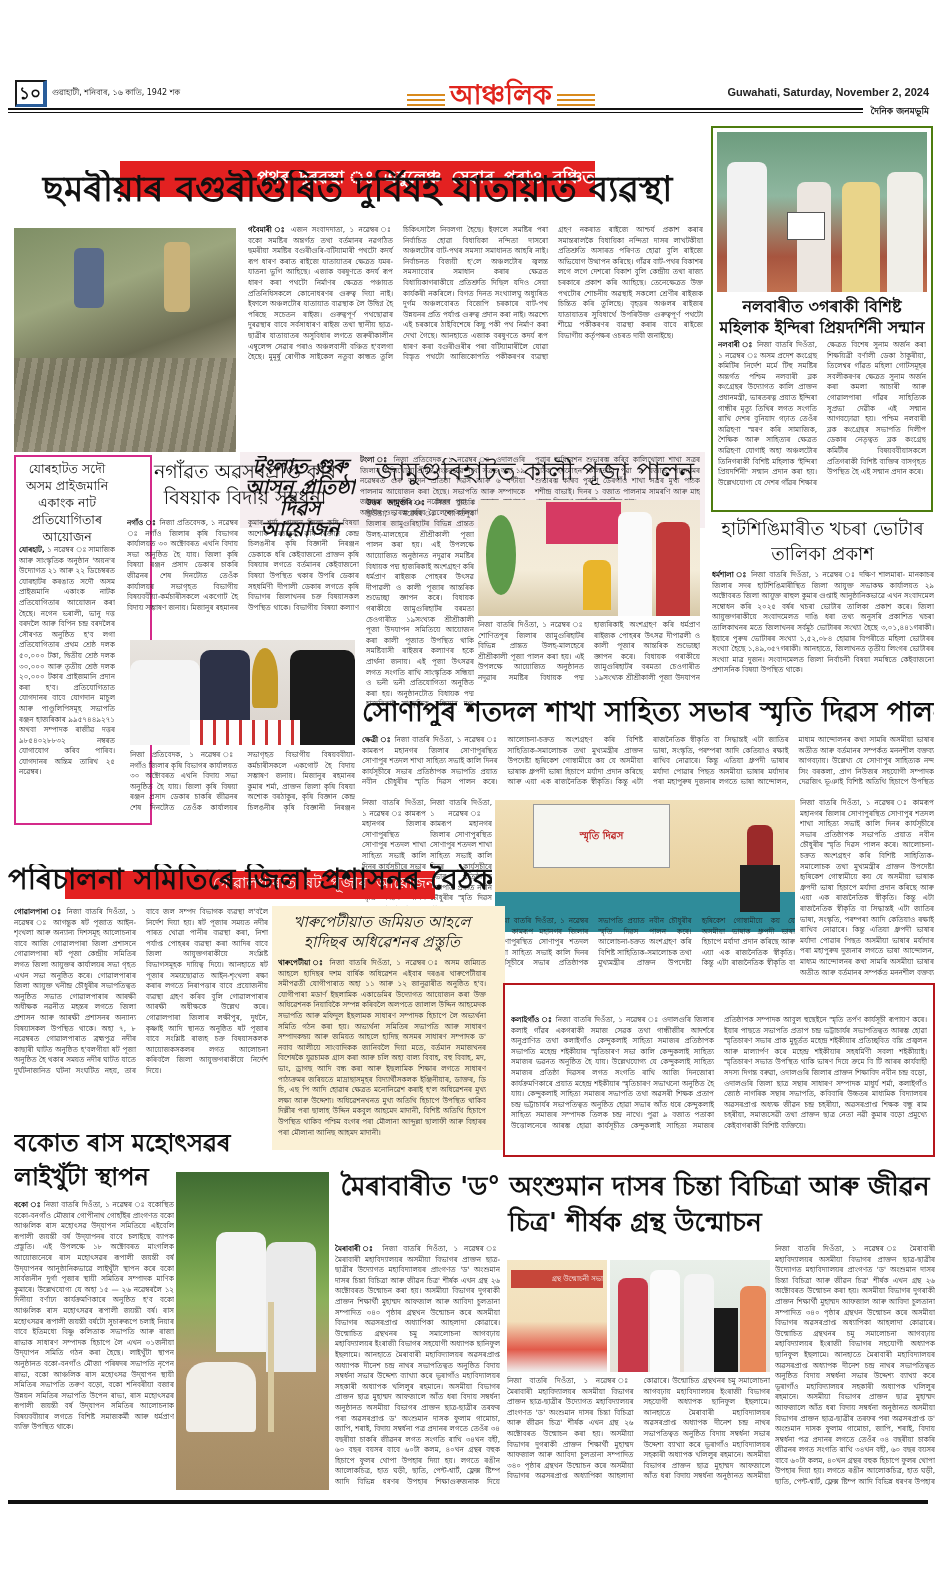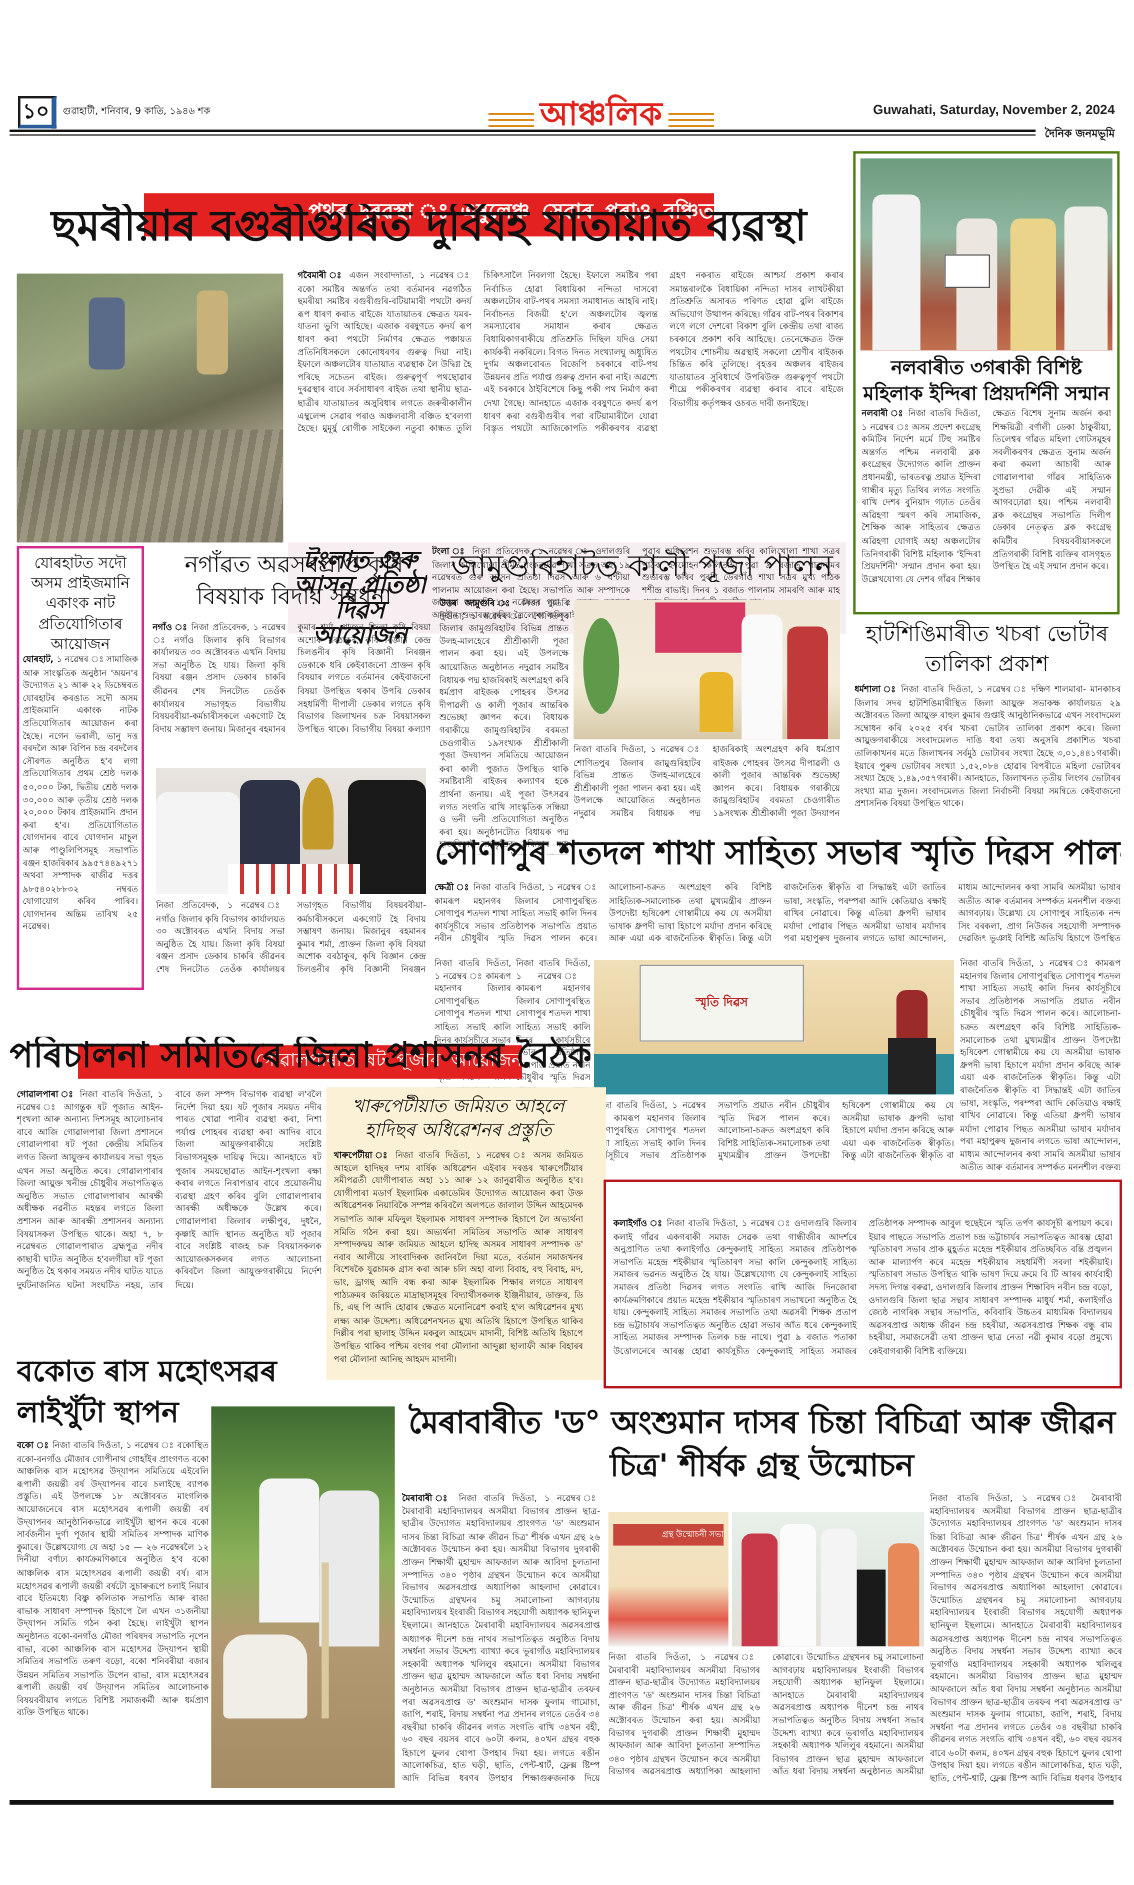--- a/index.html
+++ b/index.html
@@ -21,21 +21,21 @@
   .boxed-pink{border:2px solid #d42a8a;}
   .boxed-orange{border:2px solid #4d7c0f;}
   .boxed-red{border:2px solid #b5161c;}
   .tint{background:#f6eef0;}
   .tint-yellow{background:#fbf1d6;}
 </style>
 </head>
 <body>
 
 <div class="abs pg-num" style="left:15px;top:80px;width:26px;height:22px;">১০</div>
-<div class="abs" style="left:52px;top:86px;font-family:'DejaVu Sans',sans-serif;font-size:8px;">গুৱাহাটী, শনিবাৰ, 9 কাতি, ১৯৪৬ শক</div>
+<div class="abs" style="left:52px;top:86px;font-family:'DejaVu Sans',sans-serif;font-size:8px;">গুৱাহাটী, শনিবাৰ, ১৬ কাতি, 1942 শক</div>
 <div class="abs" style="left:355px;top:74px;width:240px;text-align:right;">
   <span class="mast-lines"></span>
   <span class="masthead-logo">আঞ্চলিক</span>
   <span class="mast-lines"></span>
 </div>
 <div class="abs" style="right:16px;top:86px;font-family:'Liberation Sans',sans-serif;font-size:11px;font-weight:bold;color:#222;">Guwahati, Saturday, November 2, 2024</div>
 <div class="abs rule" style="left:8px;top:108px;width:855px;height:2px;"></div>
 <div class="abs rule" style="left:8px;top:112px;width:855px;height:1px;"></div>
 <div class="abs" style="right:16px;top:104px;font-family:'DejaVu Sans',sans-serif;font-size:9px;font-weight:bold;">দৈনিক জনমভূমি</div>
 
@@ -58,21 +58,21 @@
     <div style="position:absolute;left:10px;top:30px;width:40px;height:130px;background:#f2f2f2;border-radius:8px 8px 0 0;"></div>
     <div style="position:absolute;left:80px;top:50px;width:34px;height:110px;background:#ece6e0;border-radius:8px 8px 0 0;"></div>
     <div style="position:absolute;left:70px;top:80px;width:36px;height:26px;background:#fff;border:1px solid #555;"></div>
     <div style="position:absolute;left:125px;top:50px;width:38px;height:110px;background:#e9d48a;border-radius:8px 8px 0 0;"></div>
     <div style="position:absolute;left:170px;top:40px;width:36px;height:120px;background:#f0eee8;border-radius:8px 8px 0 0;"></div>
   </div>
   <div class="hl hl-wrap" style="position:absolute;left:4px;top:168px;width:210px;font-size:16px;line-height:21px;">নলবাৰীত ৩গৰাকী বিশিষ্ট মহিলাক ইন্দিৰা প্ৰিয়দৰ্শিনী সন্মান</div>
   <div class="body-text cols2" style="position:absolute;left:5px;top:212px;width:208px;height:164px;"><b>নলবাৰী ঃ</b> <span>নিজা বাতৰি দিওঁতা, ১ নৱেম্বৰ ঃ অসম প্ৰদেশ কংগ্ৰেছ কমিটিৰ নিৰ্দেশ মৰ্মে টিহু সমষ্টিৰ অন্তৰ্গত পশ্চিম নলবাৰী ব্লক কংগ্ৰেছৰ উদ্যোগত কালি প্ৰাক্তন প্ৰধানমন্ত্ৰী, ভাৰতৰত্ন প্ৰয়াত ইন্দিৰা গান্ধীৰ মৃত্যু তিথিৰ লগত সংগতি ৰাখি দেশৰ বুনিয়াদ গঢ়াত তেওঁৰ অৱিহণা স্মৰণ কৰি সামাজিক, শৈক্ষিক আৰু সাহিত্যৰ ক্ষেত্ৰত অৱিহণা যোগাই অহা অঞ্চলটোৰ তিনিগৰাকী বিশিষ্ট মহিলাক 'ইন্দিৰা প্ৰিয়দৰ্শিনী' সন্মান প্ৰদান কৰা হয়। উল্লেখযোগ্য যে দেশৰ গাঁৱৰ শিক্ষাৰ ক্ষেত্ৰত বিশেষ সুনাম অৰ্জন কৰা শিক্ষয়িত্ৰী বৰ্ণালী ডেকা ঠাকুৰীয়া, তিলেশ্বৰ গাঁৱত মহিলা গোটসমূহৰ সবলীকৰণৰ ক্ষেত্ৰত সুনাম অৰ্জন কৰা কমলা আচাৰী আৰু গোৱালপাৰা গাঁৱৰ সাহিত্যিক সুপ্ৰভা দেৱীক এই সন্মান আগবঢ়োৱা হয়। পশ্চিম নলবাৰী ব্লক কংগ্ৰেছৰ সভাপতি দিলীপ ডেকাৰ নেতৃত্বত ব্লক কংগ্ৰেছ কমিটীৰ বিষয়ববীয়াসকলে প্ৰতিগৰাকী বিশিষ্ট ব্যক্তিৰ বাসগৃহত উপস্থিত হৈ এই সন্মান প্ৰদান কৰে।</span></div>
 </div>
 
-<div class="abs boxed-pink" style="left:14px;top:455px;width:102px;height:366px;">
+<div class="abs boxed-pink" style="left:14px;top:455px;width:102px;height:366px;padding-left:32px;">
   <div class="hl hl-wrap" style="position:absolute;left:2px;top:3px;width:98px;font-size:12.5px;line-height:17px;font-weight:normal;">যোৰহাটত সদৌ অসম প্ৰাইজমানি একাংক নাট প্ৰতিযোগিতাৰ আয়োজন</div>
   <div class="body-text" style="position:absolute;left:3px;top:88px;width:96px;height:274px;"><b>যোৰহাট,</b> <span>১ নৱেম্বৰ ঃ সামাজিক আৰু সাংস্কৃতিক অনুষ্ঠান 'অয়ন'ৰ উদ্যোগত ২১ আৰু ২২ ডিচেম্বৰত যোৰহাটৰ কৰঙাত সদৌ অসম প্ৰাইজমানি একাংক নাটক প্ৰতিযোগিতাৰ আয়োজন কৰা হৈছে। নগেন ভৰালী, ভানু দত্ত বৰদলৈ আৰু বিপিন চন্দ্ৰ বৰদলৈৰ সৌৰণত অনুষ্ঠিত হ'ব লগা প্ৰতিযোগিতাৰ প্ৰথম শ্ৰেষ্ঠ দলক ৫০,০০০ টকা, দ্বিতীয় শ্ৰেষ্ঠ দলক ৩০,০০০ আৰু তৃতীয় শ্ৰেষ্ঠ দলক ২০,০০০ টকাৰ প্ৰাইজমানি প্ৰদান কৰা হ'ব। প্ৰতিযোগিতাত যোগদানৰ বাবে যোগদান মাচুল আৰু পাণ্ডুলিপিসমূহ সভাপতি ৰঞ্জন হাজৰিকাৰ ৯৯৫৭৪৪৯২৭১ অথবা সম্পাদক ৰাজীৱ দত্তৰ ৯৮৫৪০২৮৮৩২ নম্বৰত যোগাযোগ কৰিব পাৰিব। যোগদানৰ অন্তিম তাৰিখ ২৫ নৱেম্বৰ।</span></div>
 </div>
 
 <div class="abs hl hl-wrap" style="left:125px;top:458px;width:240px;font-size:19px;line-height:26px;font-weight:normal;">নগাঁৱত অৱসৰপ্ৰাপ্ত কৃষি বিষয়াক বিদায় সম্বৰ্ধনা</div>
 <div class="abs body-text cols2" style="left:127px;top:518px;width:232px;height:98px;"><b>নগাঁও ঃ</b> <span>নিজা প্ৰতিবেদক, ১ নৱেম্বৰ ঃ নগাঁও জিলাৰ কৃষি বিভাগৰ কাৰ্যালয়ত ৩০ অক্টোবৰত এখনি বিদায় সভা অনুষ্ঠিত হৈ যায়। জিলা কৃষি বিষয়া ৰঞ্জন প্ৰসাদ ডেকাৰ চাকৰি জীৱনৰ শেষ দিনটোত তেওঁক কাৰ্যালয়ৰ সভাগৃহত বিভাগীয় বিষয়ববীয়া-কৰ্মচাৰীসকলে একগোট হৈ বিদায় সম্ভাষণ জনায়। মিজানুৰ ৰহমানৰ কুমাৰ শৰ্মা, প্ৰাক্তন জিলা কৃষি বিষয়া অশোক বৰঠাকুৰ, কৃষি বিজ্ঞান কেন্দ্ৰ চিলঙনীৰ কৃষি বিজ্ঞানী নিৰঞ্জন ডেকাকে ধৰি কেইবাজনো প্ৰাক্তন কৃষি বিষয়াৰ লগতে বৰ্তমানৰ কেইবাজনো বিষয়া উপস্থিত থকাৰ উপৰি ডেকাৰ সহধৰ্মিণী দীপালী ডেকাৰ লগতে কৃষি বিভাগৰ জিলাখনৰ চক্ৰ বিষয়াসকল উপস্থিত থাকে। বিভাগীয় বিষয়া কল্যাণ বৰাই সভাপতিত্বত অনুষ্ঠিত হোৱা বিদায়ী সভাত কৃষি বিভাগৰ অতিৰিক্ত সঞ্চালক তথা প্ৰাক্তন জিলা কৃষি বিষয়া তৰুণ হাজৰিকা, প্ৰাক্তন জিলা কৃষি বিষয়া অশোক আঁত ধৰা বিদায়ী সভাত ৰঞ্জন প্ৰসাদ ডেকাক শৰাই, সম্বৰ্ধনা পত্ৰ, ফুলাম গামোচাৰে সম্বৰ্ধনা জনোৱাৰ লগতে উপহাৰ প্ৰদান কৰে বিভাগীয় কৰ্মচাৰীসকলে।</span></div>
 <div class="abs photo" style="left:130px;top:640px;width:225px;height:105px;background:linear-gradient(180deg,#e8e4df 0%,#d9d2cb 100%);">
   <div style="position:absolute;left:0;top:20px;width:70px;height:85px;background:#f4f4f4;border-radius:10px 10px 0 0;"></div>
   <div style="position:absolute;left:70px;top:10px;width:50px;height:95px;background:#2d3247;border-radius:10px 10px 0 0;"></div>
   <div style="position:absolute;left:122px;top:8px;width:26px;height:60px;background:#c49a2a;border-radius:50% 50% 10% 10%;"></div>
@@ -92,21 +92,21 @@
 </div>
 <div class="abs body-text cols2" style="left:478px;top:620px;width:222px;height:64px;"><span>নিজা বাতৰি দিওঁতা, ১ নৱেম্বৰ ঃ শোণিতপুৰ জিলাৰ জামুগুৰিহাটৰ বিভিন্ন প্ৰান্তত উলহ-মালহেৰে শ্ৰীশ্ৰীকালী পূজা পালন কৰা হয়। এই উপলক্ষে আয়োজিত অনুষ্ঠানত নদুৱাৰ সমষ্টিৰ বিধায়ক পদ্ম হাজৰিকাই অংশগ্ৰহণ কৰি ধৰ্মপ্ৰাণ ৰাইজক পোহৰৰ উৎসৱ দীপাৱলী ও কালী পূজাৰ আন্তৰিক শুভেচ্ছা জ্ঞাপন কৰে। বিধায়ক গৰাকীয়ে জামুগুৰিহাটৰ বৰমতা চেওগাৰীত ১৯সংখ্যক শ্ৰীশ্ৰীকালী পূজা উদযাপন সমিতিয়ে আয়োজন কৰা কালী পূজাত উপস্থিত থাকি সমষ্টিবাসী ৰাইজৰ কল্যাণৰ হকে প্ৰাৰ্থনা জনায়। এই পূজা উৎসৱৰ লগত সংগতি ৰাখি সাংস্কৃতিক সন্ধিয়া ও ভনী ভনী প্ৰতিযোগিতা অনুষ্ঠিত কৰা হয়। অনুষ্ঠানটোত বিধায়ক পদ্ম হাজৰিকাই সাংস্কৃতিক সন্ধিয়াৰ মঞ্চ মুকলি কৰে। ইয়াৰ পাছতে বিধায়কগৰাকী উপস্থিত হয় জামুগুৰিহাটৰ হলাইবিলত সাৰ্বজনীন শ্ৰীশ্ৰীকালী পূজা উদযাপন সমিতিৰ উদ্যোগত আয়োজিত ৪০সংখ্যক কালী পূজা উৎসৱত।</span></div>
 
 <div class="abs hl hl-wrap" style="left:710px;top:516px;width:225px;font-size:18px;line-height:25px;font-weight:normal;">হাটশিঙিমাৰীত খচৰা ভোটাৰ তালিকা প্ৰকাশ</div>
 <div class="abs body-text" style="left:712px;top:570px;width:222px;height:114px;"><b>ধৰ্মশালা ঃ</b> <span>নিজা বাতৰি দিওঁতা, ১ নৱেম্বৰ ঃ দক্ষিণ শালমাৰা- মানকাচৰ জিলাৰ সদৰ হাটশিঙিমাৰীস্থিত জিলা আয়ুক্ত সভাকক্ষ কাৰ্যালয়ত ২৯ অক্টোবৰত জিলা আয়ুক্ত ৰাহুল কুমাৰ গুপ্তাই আনুষ্ঠানিকভাৱে এখন সংবাদমেল সম্বোধন কৰি ২০২৫ বৰ্ষৰ খচৰা ভোটাৰ তালিকা প্ৰকাশ কৰে। জিলা আয়ুক্তগৰাকীয়ে সংবাদমেলত দাঙি ধৰা তথ্য অনুসৰি প্ৰকাশিত খচৰা তালিকাখনৰ মতে জিলাখনৰ সৰ্বমুঠ ভোটাৰৰ সংখ্যা হৈছে ৩,০১,৪৪১গৰাকী। ইয়াৰে পুৰুষ ভোটাৰৰ সংখ্যা ১,৫২,০৮৪ হোৱাৰ বিপৰীতে মহিলা ভোটাৰৰ সংখ্যা হৈছে ১,৪৯,৩৫৭গৰাকী। আনহাতে, জিলাখনত তৃতীয় লিংগৰ ভোটাৰৰ সংখ্যা মাত্ৰ দুজন। সংবাদমেলত জিলা নিৰ্বাচনী বিষয়া সমন্বিতে কেইবাজনো প্ৰশাসনিক বিষয়া উপস্থিত থাকে।</span></div>
 
 <div class="abs hl" style="left:362px;top:697px;width:572px;font-size:27px;">সোণাপুৰ শতদল শাখা সাহিত্য সভাৰ স্মৃতি দিৱস পালন</div>
 <div class="abs body-text cols4" style="left:362px;top:735px;width:572px;height:62px;"><b>ক্ষেত্ৰী ঃ</b> <span>নিজা বাতৰি দিওঁতা, ১ নৱেম্বৰ ঃ কামৰূপ মহানগৰ জিলাৰ সোণাপুৰস্থিত সোণাপুৰ শতদল শাখা সাহিত্য সভাই কালি দিনৰ কাৰ্যসূচীৰে সভাৰ প্ৰতিষ্ঠাপক সভাপতি প্ৰয়াত নবীন চৌধুৰীৰ স্মৃতি দিৱস পালন কৰে। আলোচনা-চক্ৰত অংশগ্ৰহণ কৰি বিশিষ্ট সাহিত্যিক-সমালোচক তথা মুখ্যমন্ত্ৰীৰ প্ৰাক্তন উপদেষ্টা হৃষিকেশ গোস্বামীয়ে কয় যে অসমীয়া ভাষাক ধ্ৰুপদী ভাষা হিচাপে মৰ্যাদা প্ৰদান কৰিছে আৰু এয়া এক ৰাজনৈতিক স্বীকৃতি। কিন্তু এটা ৰাজনৈতিক স্বীকৃতি বা সিদ্ধান্তই এটা জাতিৰ ভাষা, সংস্কৃতি, পৰম্পৰা আদি কেতিয়াও ৰক্ষাই ৰাখিব নোৱাৰে। কিন্তু এতিয়া ধ্ৰুপদী ভাষাৰ মৰ্যাদা পোৱাৰ পিছত অসমীয়া ভাষাৰ মৰ্যাদাৰ পৰা মহাপুৰুষ দুজনাৰ লগতে ভাষা আন্দোলন, মাধ্যম আন্দোলনৰ কথা সামৰি অসমীয়া ভাষাৰ অতীত আৰু বৰ্তমানৰ সম্পৰ্কত মননশীল বক্তব্য আগবঢ়ায়। উল্লেখ্য যে সোণাপুৰ সাহিত্যক নন্দ সিং বৰকলা, প্ৰাগ নিউজৰ সহযোগী সম্পাদক দেৱজিৎ ভূঞাই বিশিষ্ট অতিথি হিচাপে উপস্থিত থাকে। সভাত জ্যেষ্ঠ নাগৰিক উপেন বৰা, অজিত দত্ত, ৰমেশ শৰ্মা, প্ৰমুখ্যে কেবাগৰাকী ব্যক্তিয়ে প্ৰয়াত নবীন চৌধুৰীৰ বৰ্ণময় জীৱনৰ ওপৰত আলোকপাত কৰে। অনুষ্ঠানতে এই বেলি ডিমৰীয়া পৰা হাইস্কুল শিক্ষান্ত পৰীক্ষাত অসমীয়া বিভাগত সৰ্বোচ্চ নম্বৰপ্ৰাপ্ত শিক্ষাৰ্থী ক্ৰমে অৰ্চনা পাসোৱান, মানসী নাথক সম্বৰ্ধনা জনোৱা হয়।</span></div>
 <div class="abs body-text" style="left:362px;top:798px;width:64px;height:180px;"><span>নিজা বাতৰি দিওঁতা, ১ নৱেম্বৰ ঃ কামৰূপ মহানগৰ জিলাৰ সোণাপুৰস্থিত সোণাপুৰ শতদল শাখা সাহিত্য সভাই কালি দিনৰ কাৰ্যসূচীৰে সভাৰ প্ৰতিষ্ঠাপক সভাপতি প্ৰয়াত নবীন চৌধুৰীৰ স্মৃতি দিৱস পালন কৰে। আলোচনা-চক্ৰত অংশগ্ৰহণ কৰি বিশিষ্ট সাহিত্যিক-সমালোচক তথা মুখ্যমন্ত্ৰীৰ প্ৰাক্তন উপদেষ্টা হৃষিকেশ গোস্বামীয়ে কয় যে অসমীয়া ভাষাক ধ্ৰুপদী ভাষা হিচাপে মৰ্যাদা প্ৰদান কৰিছে আৰু এয়া এক ৰাজনৈতিক স্বীকৃতি। কিন্তু এটা ৰাজনৈতিক স্বীকৃতি বা সিদ্ধান্তই এটা জাতিৰ ভাষা, সংস্কৃতি, পৰম্পৰা আদি কেতিয়াও ৰক্ষাই ৰাখিব নোৱাৰে। কিন্তু এতিয়া ধ্ৰুপদী ভাষাৰ মৰ্যাদা পোৱাৰ পিছত অসমীয়া ভাষাৰ মৰ্যাদাৰ পৰা মহাপুৰুষ দুজনাৰ লগতে ভাষা আন্দোলন, মাধ্যম আন্দোলনৰ কথা সামৰি অসমীয়া ভাষাৰ অতীত আৰু বৰ্তমানৰ সম্পৰ্কত মননশীল বক্তব্য আগবঢ়ায়। উল্লেখ্য যে সোণাপুৰ সাহিত্যক নন্দ সিং বৰকলা, প্ৰাগ নিউজৰ সহযোগী সম্পাদক দেৱজিৎ ভূঞাই বিশিষ্ট অতিথি হিচাপে উপস্থিত থাকে। সভাত জ্যেষ্ঠ নাগৰিক উপেন বৰা, অজিত দত্ত, ৰমেশ শৰ্মা, প্ৰমুখ্যে কেবাগৰাকী ব্যক্তিয়ে প্ৰয়াত নবীন চৌধুৰীৰ বৰ্ণময় জীৱনৰ ওপৰত আলোকপাত কৰে। অনুষ্ঠানতে এই বেলি ডিমৰীয়া পৰা হাইস্কুল শিক্ষান্ত পৰীক্ষাত অসমীয়া বিভাগত সৰ্বোচ্চ নম্বৰপ্ৰাপ্ত শিক্ষাৰ্থী ক্ৰমে অৰ্চনা পাসোৱান, মানসী নাথক সম্বৰ্ধনা জনোৱা হয়।</span></div>
 <div class="abs body-text" style="left:430px;top:798px;width:62px;height:180px;"><span>নিজা বাতৰি দিওঁতা, ১ নৱেম্বৰ ঃ কামৰূপ মহানগৰ জিলাৰ সোণাপুৰস্থিত সোণাপুৰ শতদল শাখা সাহিত্য সভাই কালি দিনৰ কাৰ্যসূচীৰে সভাৰ প্ৰতিষ্ঠাপক সভাপতি প্ৰয়াত নবীন চৌধুৰীৰ স্মৃতি দিৱস পালন কৰে। আলোচনা-চক্ৰত অংশগ্ৰহণ কৰি বিশিষ্ট সাহিত্যিক-সমালোচক তথা মুখ্যমন্ত্ৰীৰ প্ৰাক্তন উপদেষ্টা হৃষিকেশ গোস্বামীয়ে কয় যে অসমীয়া ভাষাক ধ্ৰুপদী ভাষা হিচাপে মৰ্যাদা প্ৰদান কৰিছে আৰু এয়া এক ৰাজনৈতিক স্বীকৃতি। কিন্তু এটা ৰাজনৈতিক স্বীকৃতি বা সিদ্ধান্তই এটা জাতিৰ ভাষা, সংস্কৃতি, পৰম্পৰা আদি কেতিয়াও ৰক্ষাই ৰাখিব নোৱাৰে। কিন্তু এতিয়া ধ্ৰুপদী ভাষাৰ মৰ্যাদা পোৱাৰ পিছত অসমীয়া ভাষাৰ মৰ্যাদাৰ পৰা মহাপুৰুষ দুজনাৰ লগতে ভাষা আন্দোলন, মাধ্যম আন্দোলনৰ কথা সামৰি অসমীয়া ভাষাৰ অতীত আৰু বৰ্তমানৰ সম্পৰ্কত মননশীল বক্তব্য আগবঢ়ায়। উল্লেখ্য যে সোণাপুৰ সাহিত্যক নন্দ সিং বৰকলা, প্ৰাগ নিউজৰ সহযোগী সম্পাদক দেৱজিৎ ভূঞাই বিশিষ্ট অতিথি হিচাপে উপস্থিত থাকে। সভাত জ্যেষ্ঠ নাগৰিক উপেন বৰা, অজিত দত্ত, ৰমেশ শৰ্মা, প্ৰমুখ্যে কেবাগৰাকী ব্যক্তিয়ে প্ৰয়াত নবীন চৌধুৰীৰ বৰ্ণময় জীৱনৰ ওপৰত আলোকপাত কৰে। অনুষ্ঠানতে এই বেলি ডিমৰীয়া পৰা হাইস্কুল শিক্ষান্ত পৰীক্ষাত অসমীয়া বিভাগত সৰ্বোচ্চ নম্বৰপ্ৰাপ্ত শিক্ষাৰ্থী ক্ৰমে অৰ্চনা পাসোৱান, মানসী নাথক সম্বৰ্ধনা জনোৱা হয়।</span></div>
-<div class="abs photo" style="left:495px;top:800px;width:300px;height:112px;background:linear-gradient(180deg,#f0dfb8 0%,#e8cf9c 70%,#2f8c9a 70%,#2f8c9a 100%);">
+<div class="abs photo" style="left:495px;top:800px;width:300px;height:132px;background:linear-gradient(180deg,#f0dfb8 0%,#e8cf9c 70%,#2f8c9a 70%,#2f8c9a 100%);">
   <div style="position:absolute;left:38px;top:4px;width:135px;height:62px;background:#f5f5f0;border:1px solid #999;font-family:'DejaVu Sans',sans-serif;font-size:10px;color:#b22;text-align:center;line-height:62px;font-weight:bold;">স্মৃতি দিৱস</div>
   <div style="position:absolute;left:252px;top:25px;width:26px;height:70px;background:#9b2a2a;border-radius:8px 8px 0 0;"></div>
   <div style="position:absolute;left:245px;top:65px;width:40px;height:47px;background:#222;"></div>
 </div>
 <div class="abs body-text" style="left:800px;top:798px;width:134px;height:180px;"><span>নিজা বাতৰি দিওঁতা, ১ নৱেম্বৰ ঃ কামৰূপ মহানগৰ জিলাৰ সোণাপুৰস্থিত সোণাপুৰ শতদল শাখা সাহিত্য সভাই কালি দিনৰ কাৰ্যসূচীৰে সভাৰ প্ৰতিষ্ঠাপক সভাপতি প্ৰয়াত নবীন চৌধুৰীৰ স্মৃতি দিৱস পালন কৰে। আলোচনা-চক্ৰত অংশগ্ৰহণ কৰি বিশিষ্ট সাহিত্যিক-সমালোচক তথা মুখ্যমন্ত্ৰীৰ প্ৰাক্তন উপদেষ্টা হৃষিকেশ গোস্বামীয়ে কয় যে অসমীয়া ভাষাক ধ্ৰুপদী ভাষা হিচাপে মৰ্যাদা প্ৰদান কৰিছে আৰু এয়া এক ৰাজনৈতিক স্বীকৃতি। কিন্তু এটা ৰাজনৈতিক স্বীকৃতি বা সিদ্ধান্তই এটা জাতিৰ ভাষা, সংস্কৃতি, পৰম্পৰা আদি কেতিয়াও ৰক্ষাই ৰাখিব নোৱাৰে। কিন্তু এতিয়া ধ্ৰুপদী ভাষাৰ মৰ্যাদা পোৱাৰ পিছত অসমীয়া ভাষাৰ মৰ্যাদাৰ পৰা মহাপুৰুষ দুজনাৰ লগতে ভাষা আন্দোলন, মাধ্যম আন্দোলনৰ কথা সামৰি অসমীয়া ভাষাৰ অতীত আৰু বৰ্তমানৰ সম্পৰ্কত মননশীল বক্তব্য আগবঢ়ায়। উল্লেখ্য যে সোণাপুৰ সাহিত্যক নন্দ সিং বৰকলা, প্ৰাগ নিউজৰ সহযোগী সম্পাদক দেৱজিৎ ভূঞাই বিশিষ্ট অতিথি হিচাপে উপস্থিত থাকে। সভাত জ্যেষ্ঠ নাগৰিক উপেন বৰা, অজিত দত্ত, ৰমেশ শৰ্মা, প্ৰমুখ্যে কেবাগৰাকী ব্যক্তিয়ে প্ৰয়াত নবীন চৌধুৰীৰ বৰ্ণময় জীৱনৰ ওপৰত আলোকপাত কৰে। অনুষ্ঠানতে এই বেলি ডিমৰীয়া পৰা হাইস্কুল শিক্ষান্ত পৰীক্ষাত অসমীয়া বিভাগত সৰ্বোচ্চ নম্বৰপ্ৰাপ্ত শিক্ষাৰ্থী ক্ৰমে অৰ্চনা পাসোৱান, মানসী নাথক সম্বৰ্ধনা জনোৱা হয়।</span></div>
 <div class="abs body-text cols3" style="left:495px;top:916px;width:300px;height:62px;"><span>নিজা বাতৰি দিওঁতা, ১ নৱেম্বৰ ঃ কামৰূপ মহানগৰ জিলাৰ সোণাপুৰস্থিত সোণাপুৰ শতদল শাখা সাহিত্য সভাই কালি দিনৰ কাৰ্যসূচীৰে সভাৰ প্ৰতিষ্ঠাপক সভাপতি প্ৰয়াত নবীন চৌধুৰীৰ স্মৃতি দিৱস পালন কৰে। আলোচনা-চক্ৰত অংশগ্ৰহণ কৰি বিশিষ্ট সাহিত্যিক-সমালোচক তথা মুখ্যমন্ত্ৰীৰ প্ৰাক্তন উপদেষ্টা হৃষিকেশ গোস্বামীয়ে কয় যে অসমীয়া ভাষাক ধ্ৰুপদী ভাষা হিচাপে মৰ্যাদা প্ৰদান কৰিছে আৰু এয়া এক ৰাজনৈতিক স্বীকৃতি। কিন্তু এটা ৰাজনৈতিক স্বীকৃতি বা সিদ্ধান্তই এটা জাতিৰ ভাষা, সংস্কৃতি, পৰম্পৰা আদি কেতিয়াও ৰক্ষাই ৰাখিব নোৱাৰে। কিন্তু এতিয়া ধ্ৰুপদী ভাষাৰ মৰ্যাদা পোৱাৰ পিছত অসমীয়া ভাষাৰ মৰ্যাদাৰ পৰা মহাপুৰুষ দুজনাৰ লগতে ভাষা আন্দোলন, মাধ্যম আন্দোলনৰ কথা সামৰি অসমীয়া ভাষাৰ অতীত আৰু বৰ্তমানৰ সম্পৰ্কত মননশীল বক্তব্য আগবঢ়ায়। উল্লেখ্য যে সোণাপুৰ সাহিত্যক নন্দ সিং বৰকলা, প্ৰাগ নিউজৰ সহযোগী সম্পাদক দেৱজিৎ ভূঞাই বিশিষ্ট অতিথি হিচাপে উপস্থিত থাকে। সভাত জ্যেষ্ঠ নাগৰিক উপেন বৰা, অজিত দত্ত, ৰমেশ শৰ্মা, প্ৰমুখ্যে কেবাগৰাকী ব্যক্তিয়ে প্ৰয়াত নবীন চৌধুৰীৰ বৰ্ণময় জীৱনৰ ওপৰত আলোকপাত কৰে। অনুষ্ঠানতে এই বেলি ডিমৰীয়া পৰা হাইস্কুল শিক্ষান্ত পৰীক্ষাত অসমীয়া বিভাগত সৰ্বোচ্চ নম্বৰপ্ৰাপ্ত শিক্ষাৰ্থী ক্ৰমে অৰ্চনা পাসোৱান, মানসী নাথক সম্বৰ্ধনা জনোৱা হয়।</span></div>
 
 <div class="abs redbar" style="left:65px;top:831px;width:370px;height:28px;line-height:28px;font-size:15px;font-weight:normal;">গোৱালপাৰাত ষট পূজাৰ আয়োজন</div>
 <div class="abs hl" style="left:8px;top:864px;width:484px;font-size:29px;">পৰিচালনা সমিতিৰে জিলা প্ৰশাসনৰ বৈঠক</div>
 <div class="abs body-text cols2" style="left:14px;top:907px;width:254px;height:190px;"><b>গোৱালপাৰা ঃ</b> <span>নিজা বাতৰি দিওঁতা, ১ নৱেম্বৰ ঃ আগন্তুক ষট পূজাত আইন-শৃংখলা আৰু অন্যান্য দিশসমূহ আলোচনাৰ বাবে আজি গোৱালপাৰা জিলা প্ৰশাসনে গোৱালপাৰা ষট পূজা কেন্দ্ৰীয় সমিতিৰ লগত জিলা আয়ুক্তৰ কাৰ্যালয়ৰ সভা গৃহত এখন সভা অনুষ্ঠিত কৰে। গোৱালপাৰাৰ জিলা আয়ুক্ত খনীন্দ্ৰ চৌধুৰীৰ সভাপতিত্বত অনুষ্ঠিত সভাত গোৱালপাৰাৰ আৰক্ষী অধীক্ষক নৱনীত মহন্তৰ লগতে জিলা প্ৰশাসন আৰু আৰক্ষী প্ৰশাসনৰ অন্যান্য বিষয়াসকল উপস্থিত থাকে। অহা ৭, ৮ নৱেম্বৰত গোৱালপাৰাত ব্ৰহ্মপুত্ৰ নদীৰ কাছাৰী ঘাটত অনুষ্ঠিত হ'বলগীয়া ষট পূজা অনুষ্ঠিত হৈ থকাৰ সময়ত নদীৰ ঘাটত যাতে দুৰ্ঘটনাজনিত ঘটনা সংঘটিত নহয়, তাৰ বাবে জল সম্পদ বিভাগক ব্যৱস্থা ল'বলৈ নিৰ্দেশ দিয়া হয়। ষট পূজাৰ সময়ত নদীৰ পাৰত খোৱা পানীৰ ব্যৱস্থা কৰা, নিশা পৰ্যাপ্ত পোহৰৰ ব্যৱস্থা কৰা আদিৰ বাবে জিলা আয়ুক্তগৰাকীয়ে সংশ্লিষ্ট বিভাগসমূহক দায়িত্ব দিয়ে। আনহাতে ষট পূজাৰ সময়ছোৱাত আইন-শৃংখলা ৰক্ষা কৰাৰ লগতে নিৰাপত্তাৰ বাবে প্ৰয়োজনীয় ব্যৱস্থা গ্ৰহণ কৰিব বুলি গোৱালপাৰাৰ আৰক্ষী অধীক্ষকে উল্লেখ কৰে। গোৱালপাৰা জিলাৰ লক্ষীপুৰ, দুধনৈ, কৃষ্ণাই আদি স্থানত অনুষ্ঠিত ষট পূজাৰ বাবে সংশ্লিষ্ট ৰাজহ চক্ৰ বিষয়াসকলক আয়োজকসকলৰ লগত আলোচনা কৰিবলৈ জিলা আয়ুক্তগৰাকীয়ে নিৰ্দেশ দিয়ে।</span></div>

